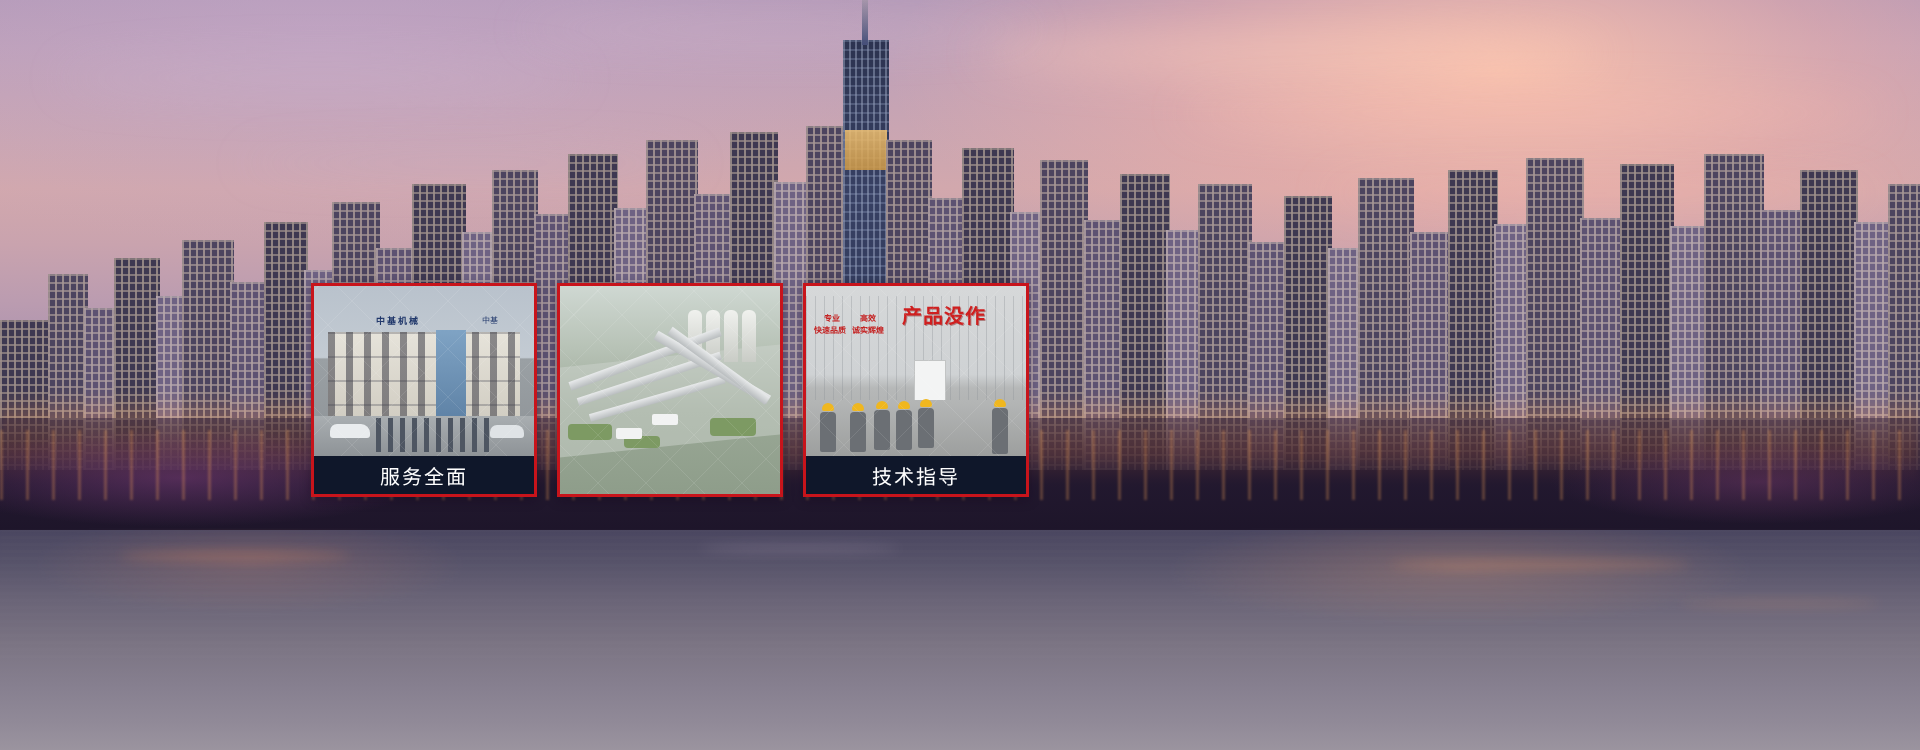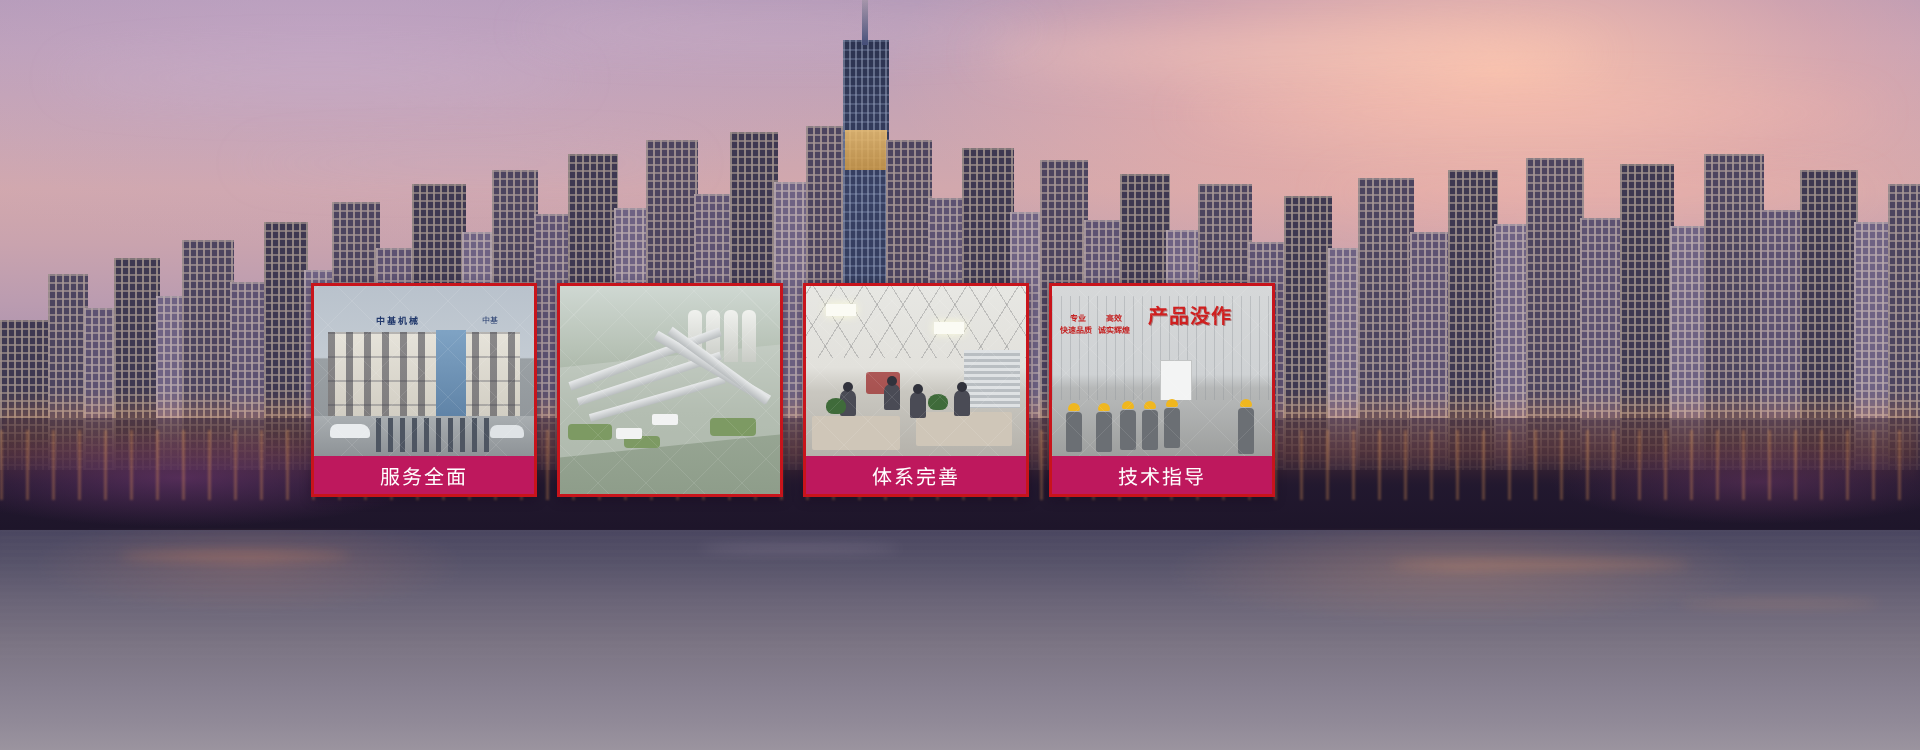--- a/index.html
+++ b/index.html
@@ -149,21 +149,21 @@
     border:3px solid #c8141b;
     box-shadow:0 3px 10px rgba(20,8,30,.4);
     display:flex;flex-direction:column;
     overflow:hidden;position:relative;
   }
   .card-photo{
     flex:1 1 auto;position:relative;overflow:hidden;
     background:#8d8d92;
   }
   .card-label{
-    flex:0 0 38px;height:38px;background:#be185d;color:#fff;
+    flex:0 0 38px;height:38px;background:#0f172a;color:#fff;
     display:flex;align-items:center;justify-content:center;
     font-size:20px;letter-spacing:2px;
     font-family:"DejaVu Sans","Liberation Sans",sans-serif;
   }
   
   .wm{
     position:absolute;left:0;top:0;right:0;bottom:0;
     background-image:
       repeating-linear-gradient(45deg, rgba(255,255,255,.10) 0 1px, rgba(0,0,0,0) 1px 34px),
       repeating-linear-gradient(-45deg, rgba(255,255,255,.10) 0 1px, rgba(0,0,0,0) 1px 34px);
@@ -433,47 +433,20 @@
         <div class="conv" style="left:110px;top:40px;width:120px;height:9px;transform:rotate(36deg);"></div>
         <div class="green" style="left:8px;top:138px;width:44px;height:16px;"></div>
         <div class="green" style="left:150px;top:132px;width:46px;height:18px;"></div>
         <div class="green" style="left:64px;top:150px;width:36px;height:12px;"></div>
         <div class="truck" style="left:92px;top:128px;"></div>
         <div class="truck" style="left:56px;top:142px;"></div>
         <span class="wm"></span>
       </div>
     </div>
 
-    <div class="card">
-      <div class="card-photo p3">
-        <div class="ceil"></div>
-        <div class="lamp" style="left:20px;top:18px;"></div>
-        <div class="lamp" style="left:128px;top:36px;"></div>
-        <div class="blind"></div>
-        <div class="logo"></div>
-        <div class="desk" style="left:6px;top:130px;width:88px;height:34px;"></div>
-        <div class="desk" style="left:110px;top:126px;width:96px;height:34px;"></div>
-        <div class="per" style="left:34px;top:104px;">
-            <i></i>
-          </div>
-        <div class="per" style="left:78px;top:98px;">
-            <i></i>
-          </div>
-        <div class="per" style="left:104px;top:106px;">
-            <i></i>
-          </div>
-        <div class="per" style="left:148px;top:104px;">
-            <i></i>
-          </div>
-        <div class="plant" style="left:20px;top:112px;"></div>
-        <div class="plant" style="left:122px;top:108px;"></div>
-        <span class="wm"></span>
-      </div>
-      <div class="card-label">体系完善</div>
-    </div>
 
     <div class="card">
       <div class="card-photo p4">
         <div class="wall"></div>
         <div class="bigred">产品没作</div>
         <div class="smred" style="left:18px;top:28px;">专业</div>
         <div class="smred" style="left:8px;top:40px;">快速品质</div>
         <div class="smred" style="left:54px;top:28px;">高效</div>
         <div class="smred" style="left:46px;top:40px;">诚实辉煌</div>
         <div class="door"></div>

